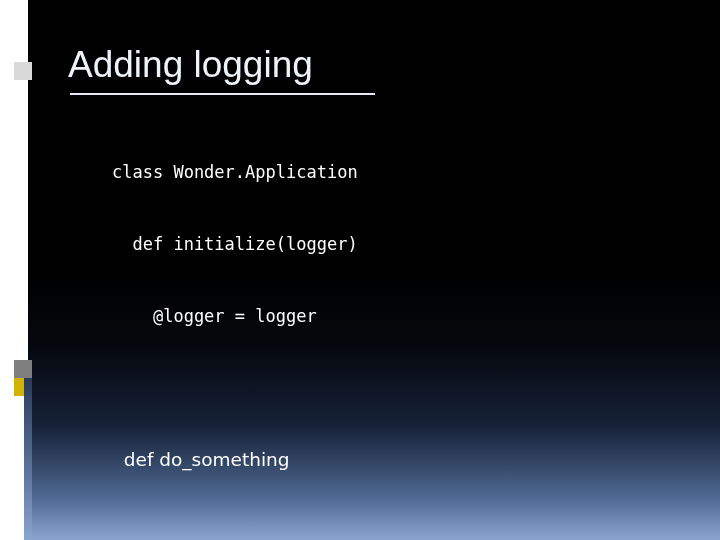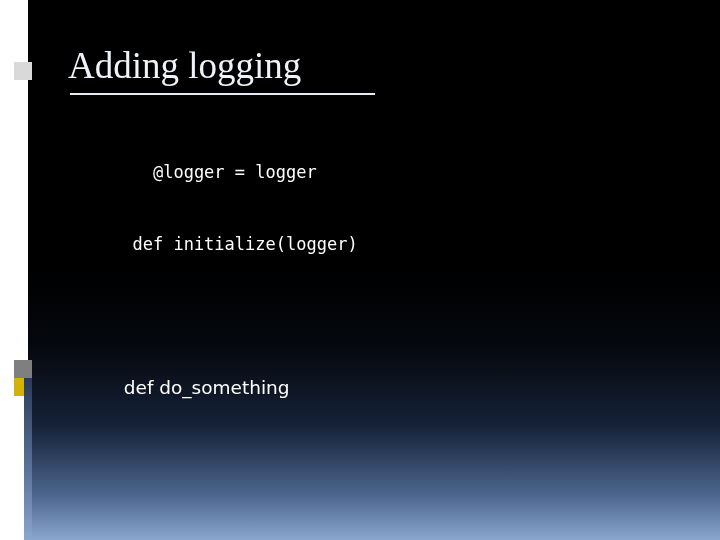--- a/index.html
+++ b/index.html
@@ -65,21 +65,21 @@
     top: 378px;
     width: 8px;
     height: 162px;
     background: linear-gradient(to bottom, #2a3a57 0%, #5a7199 55%, #8aa5ce 100%);
   }
 
   #title {
     position: absolute;
     left: 68px;
     top: 44px;
-    font-family: Liberation Serif, serif;
+    font-family: Liberation Sans, sans-serif;
     font-size: 37px;
     color: #eef3fa;
     letter-spacing: 0px;
     white-space: nowrap;
   }
   #title-underline {
     position: absolute;
     left: 70px;
     top: 93px;
     width: 305px;
@@ -120,22 +120,23 @@
   <div id="left-strip"></div>
   <div class="accent-square" id="accent-top"></div>
   <div class="accent-square" id="accent-mid1"></div>
   <div class="accent-square" id="accent-mid2"></div>
   <div id="left-bar"></div>
 
   <div id="title">Adding logging</div>
   <div id="title-underline"></div>
 
   <div id="code-block">
+    <div class="code-line mono">class Wonder.Application</div>
+    <div class="code-line mono">  def initialize(logger)</div>
     <div class="code-line mono">    @logger = logger</div>
-    <div class="code-line mono">  def initialize(logger)</div>
     <div class="code-line blank-line"></div>
     <div class="code-line">  def do_something</div>
     
     
     
     
     
     
     
     

